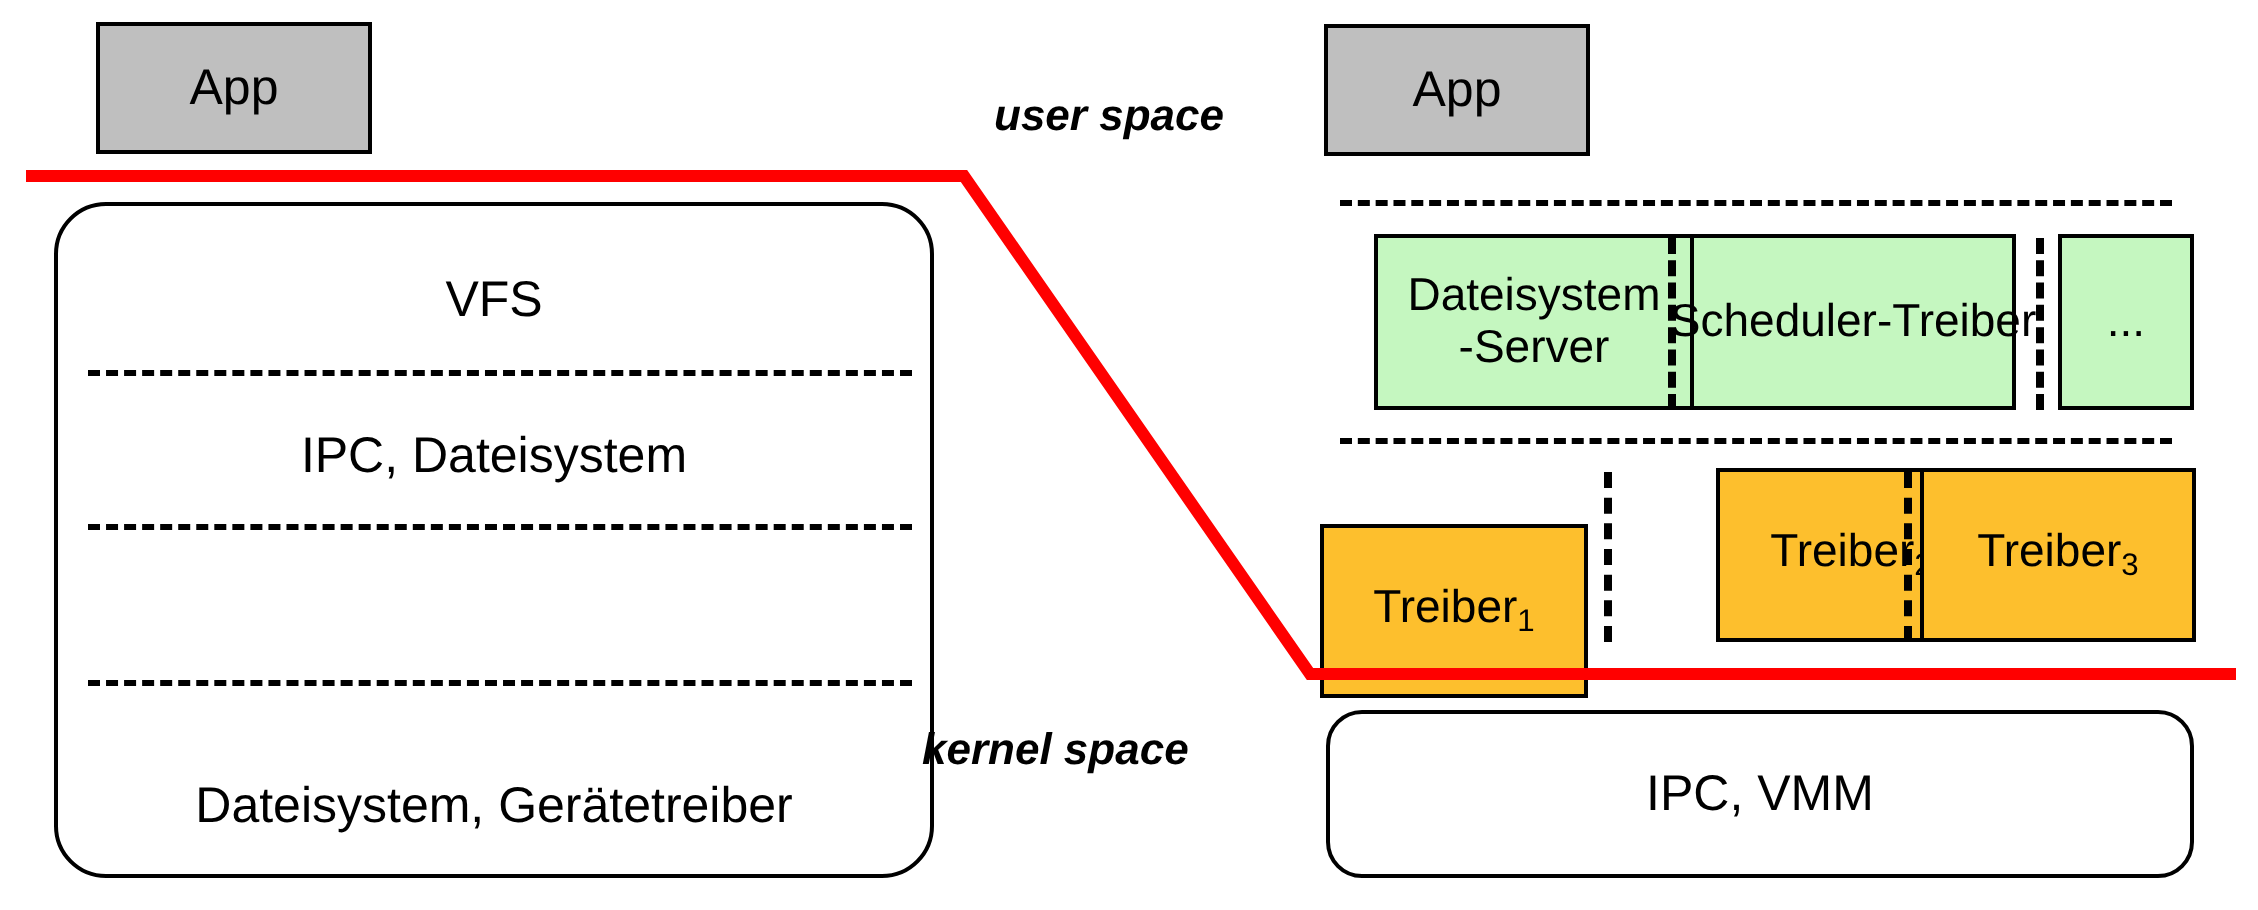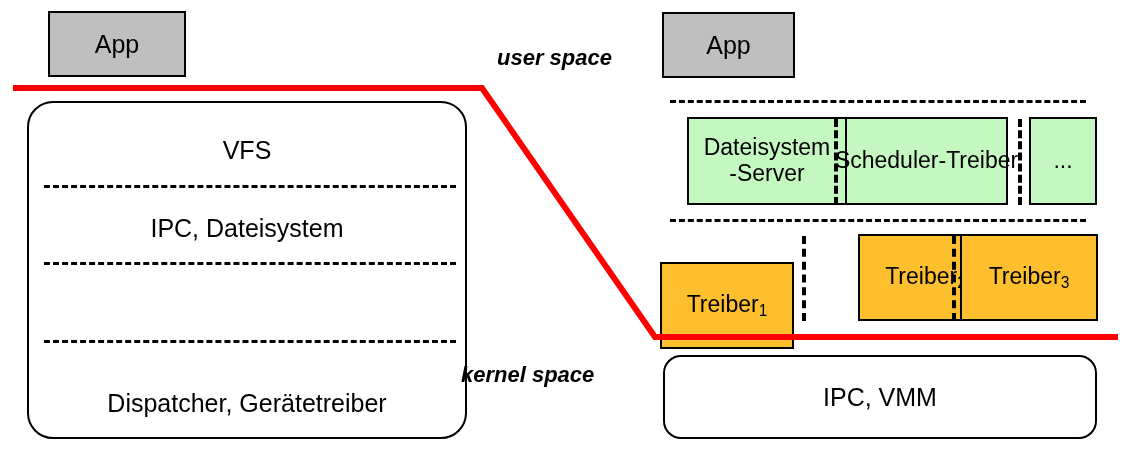--- a/index.html
+++ b/index.html
@@ -117,21 +117,21 @@
   <div class="hdash" style="left:44px; top:185px; width:412px;"></div>
 
   <div class="layer-label" style="top:214px;">
     <span>IPC, Dateisystem</span>
   </div>
   <div class="hdash" style="left:44px; top:262px; width:412px;"></div>
 
   <div class="hdash" style="left:44px; top:340px; width:412px;"></div>
 
   <div class="layer-label" style="top:389px;">
-    <span>Dispatcher, Gerätetreiber</span>
+    <span>Dateisystem, Gerätetreiber</span>
   </div>
 
   <div class="box app-box" style="left:662px; top:12px; width:133px; height:66px;">
     <span>App</span>
   </div>
 
   <div class="hdash" style="left:670px; top:100px; width:416px;"></div>
 
   <div class="box server-box" style="left:687px; top:117px; width:160px; height:88px; flex-direction:column;">
     <span>Dateisystem</span>

